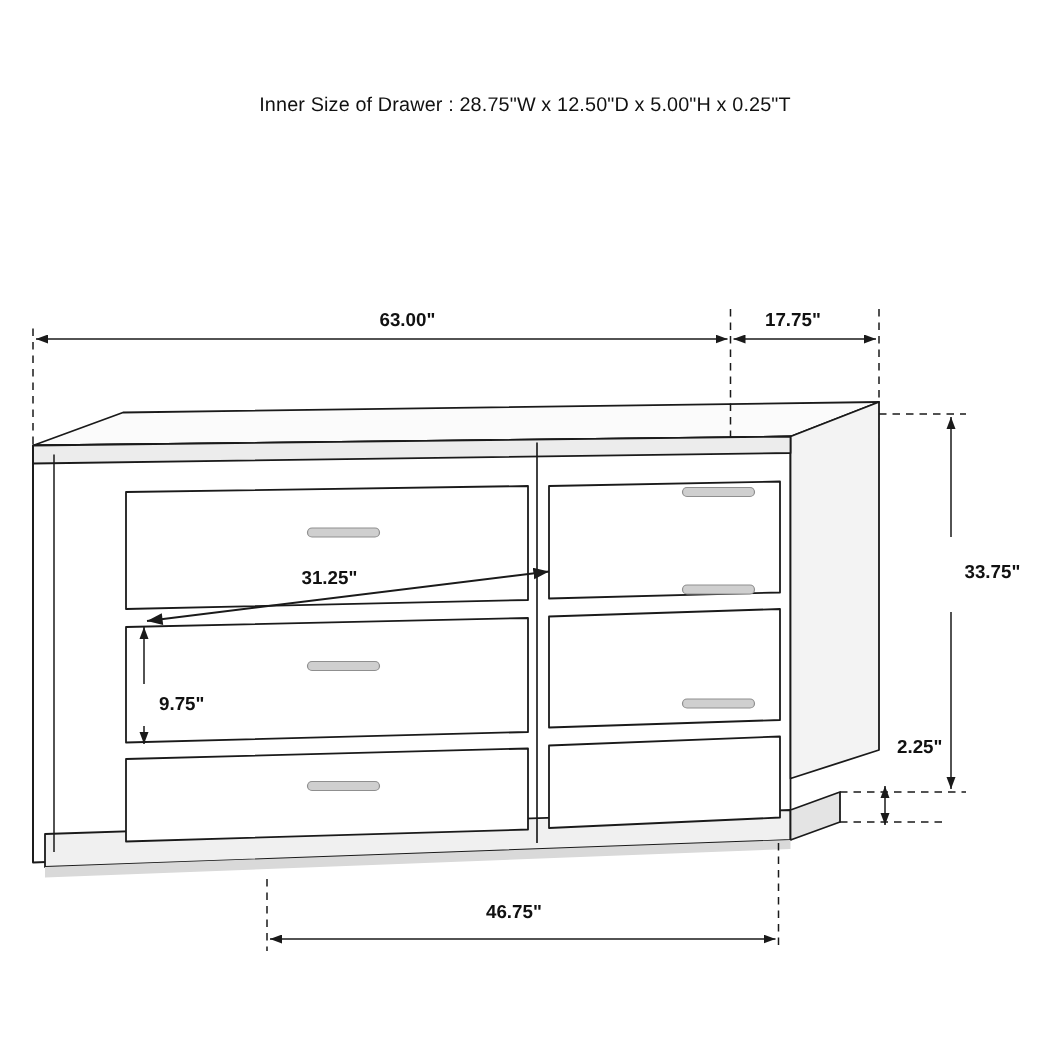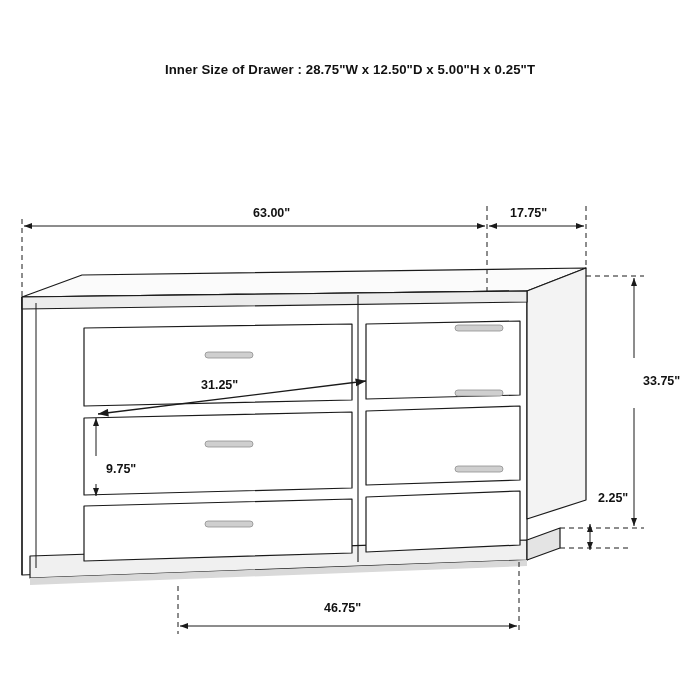--- a/index.html
+++ b/index.html
@@ -21,21 +21,21 @@
     width: 700px;
     height: 700px;
   }
   .title {
     position: absolute;
     left: 0;
     top: 62px;
     width: 700px;
     text-align: center;
     font-size: 13.2px;
-    font-weight: bold;
+    font-weight: normal;
     letter-spacing: 0.1px;
     color: #111;
   }
   svg.diagram {
     position: absolute;
     left: 0;
     top: 0;
     width: 700px;
     height: 700px;
   }

